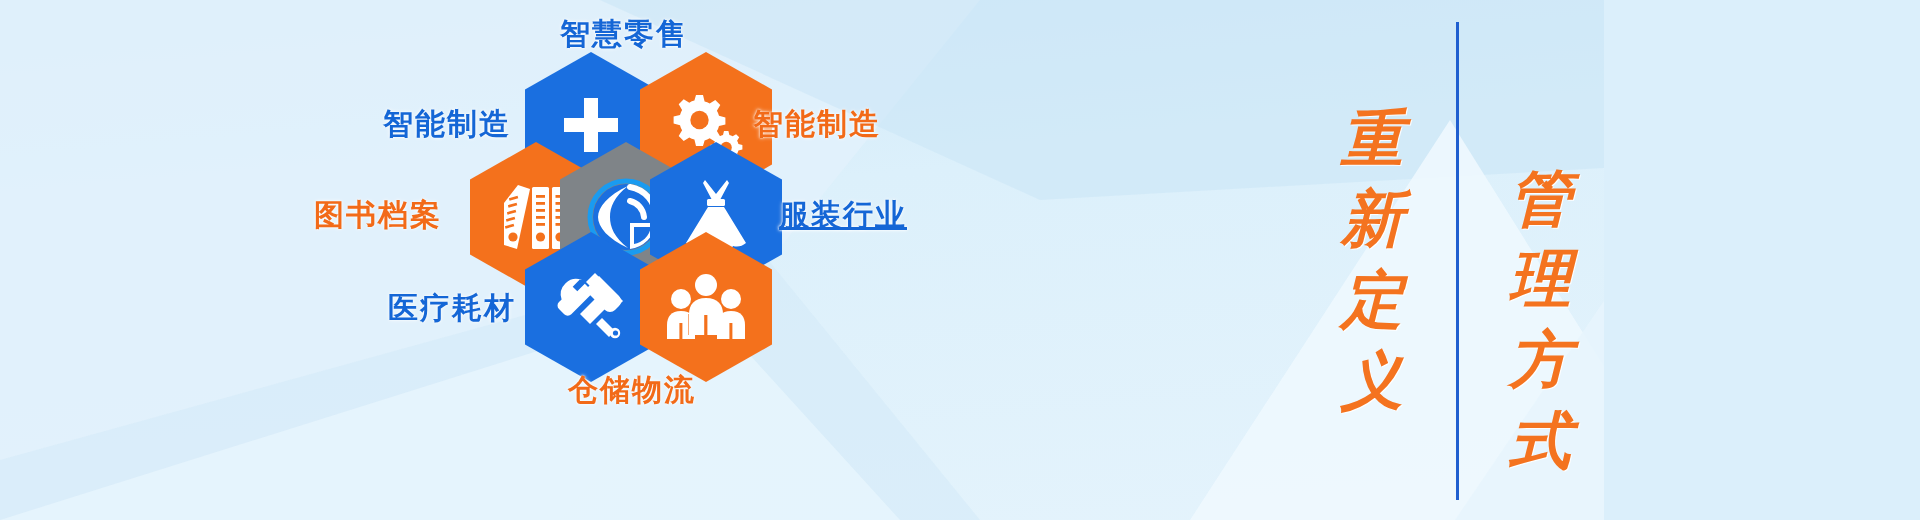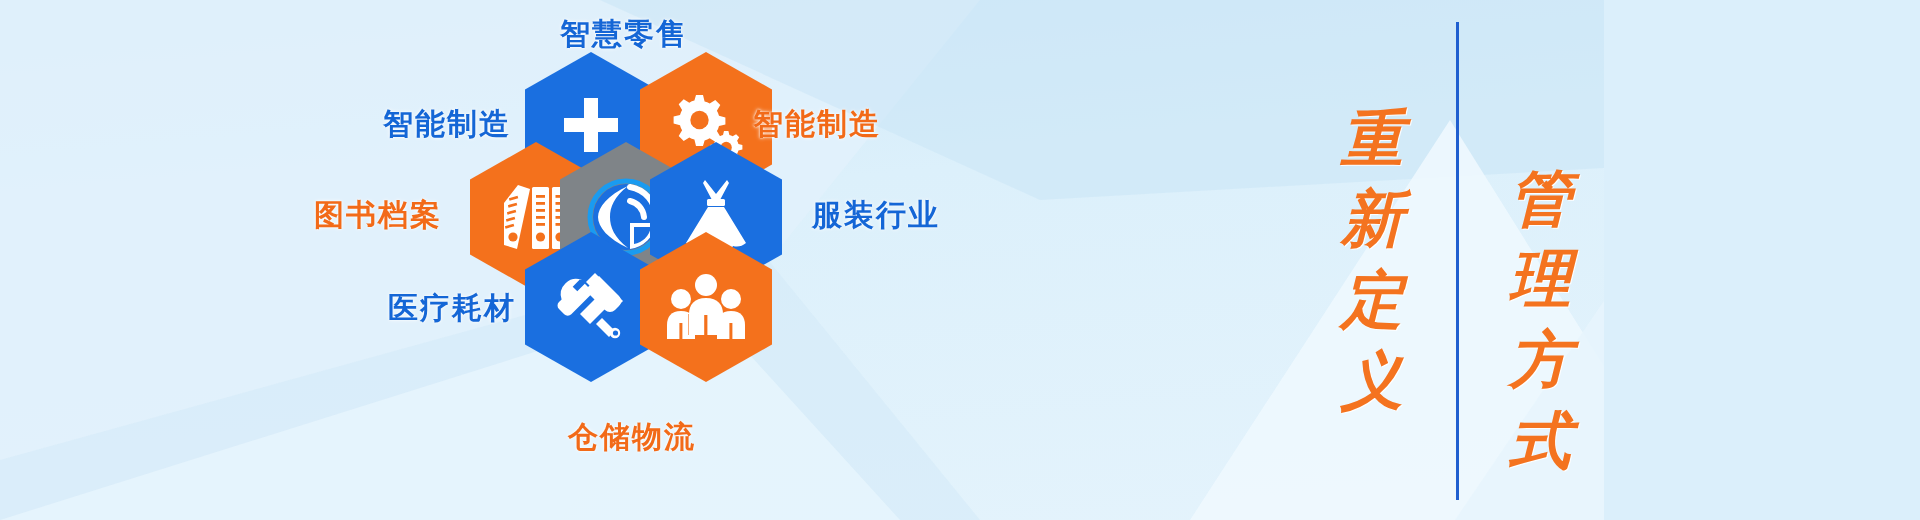--- a/index.html
+++ b/index.html
@@ -185,23 +185,23 @@
         </g>
       </svg>
     </div>
 
   </div>
 
   <div class="lbl blue left" style="left:560px;top:14px;">智慧零售</div>
   <div class="lbl blue left" style="left:383px;top:104px;">智能制造</div>
   <div class="lbl orange right" style="left:753px;top:104px;font-family:Liberation Serif, serif;">智能制造</div>
   <div class="lbl orange left" style="left:314px;top:195px;">图书档案</div>
-  <div class="lbl blue right" style="left:812px;top:195px;">服装行业</div>
+  <div class="lbl blue right" style="left:779px;top:195px;text-decoration:underline;">服装行业</div>
   <div class="lbl blue left" style="left:388px;top:288px;">医疗耗材</div>
-  <div class="lbl orange left" style="left:568px;top:370px;margin-top:47px;">仓储物流</div>
+  <div class="lbl orange left" style="left:568px;top:370px;">仓储物流</div>
 
   <div id="calli">
     <div id="vdivider"></div>
 
     <div class="vcol" id="vcol-left">
       <span>重</span>
       <span>新</span>
       <span>定</span>
       <span>义</span>
     </div>

